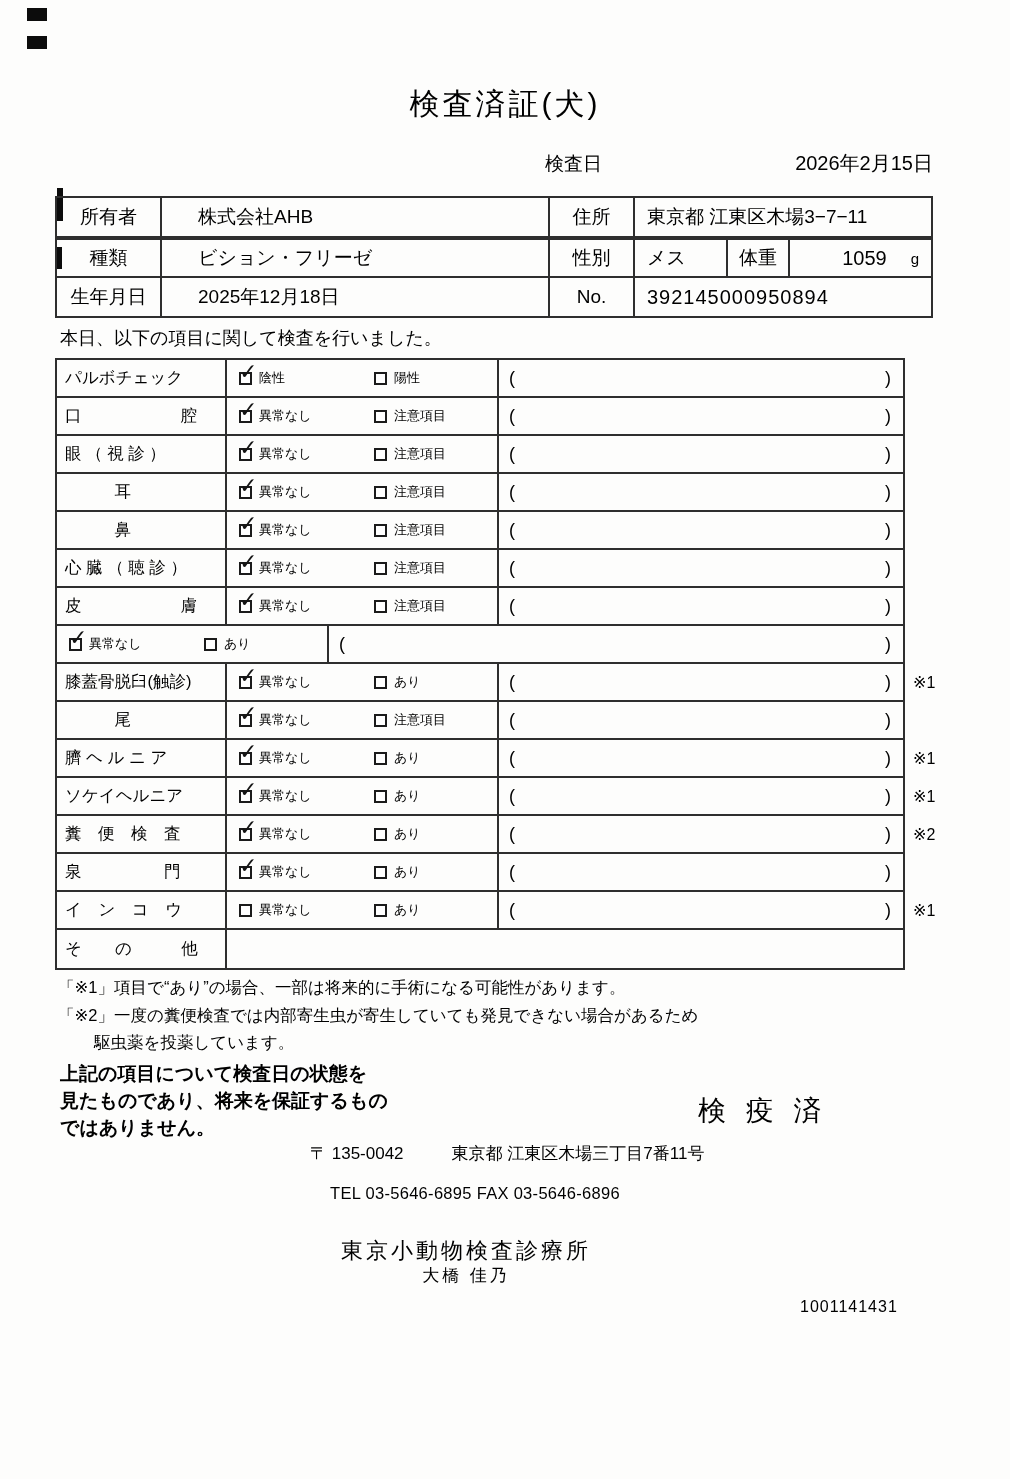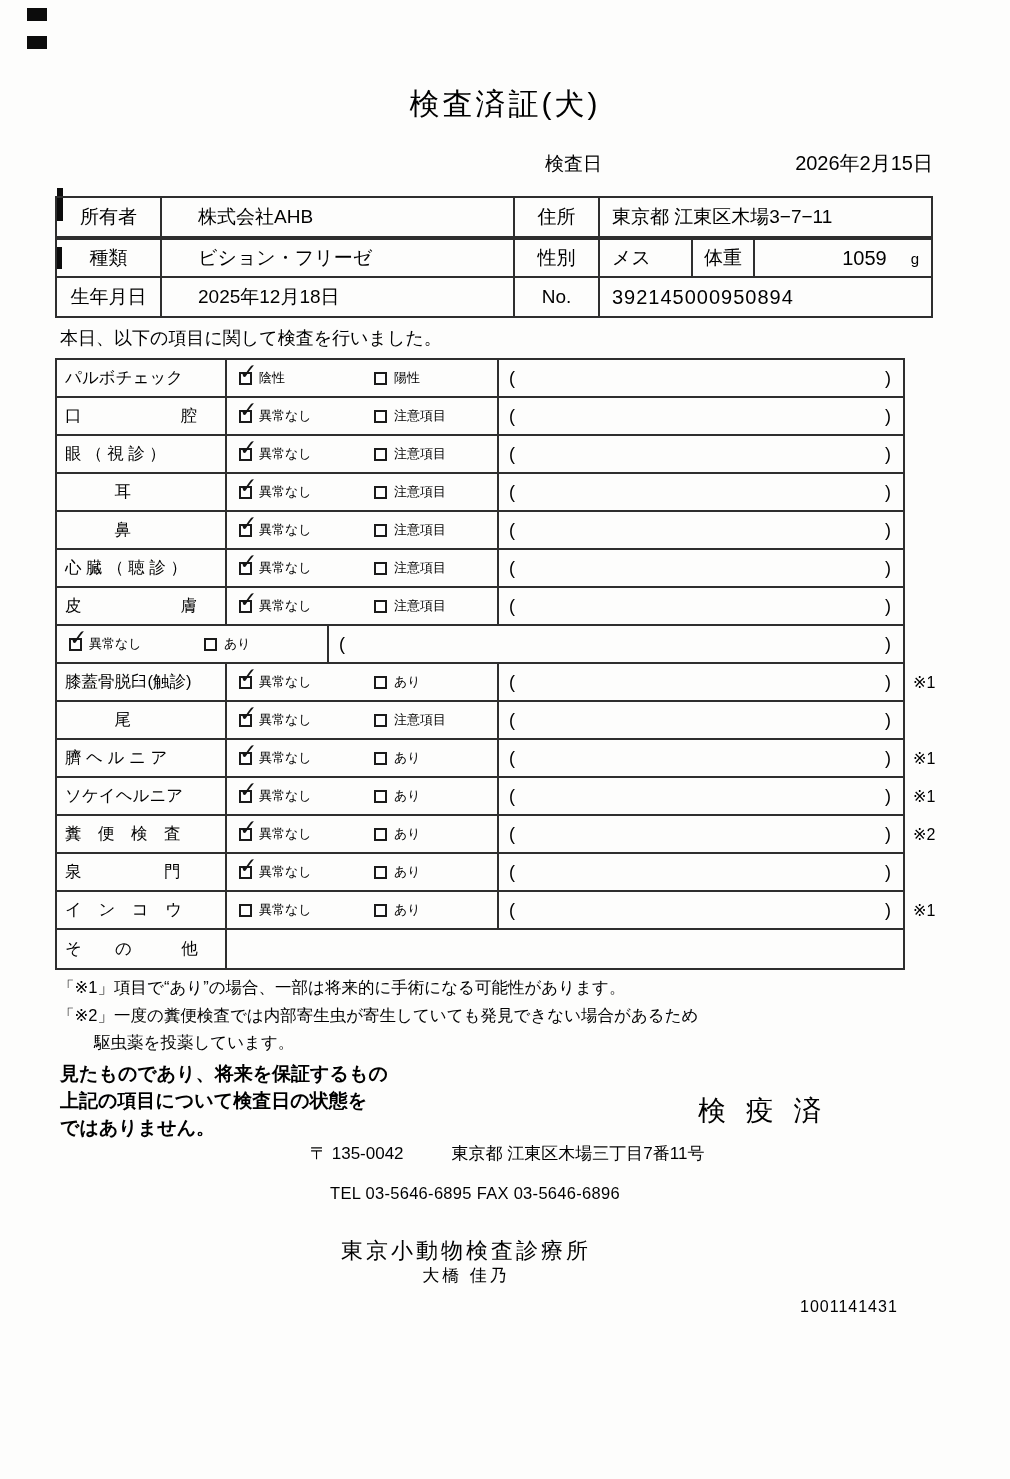--- a/index.html
+++ b/index.html
@@ -21,21 +21,21 @@
   .box { position:absolute; left:55px; width:878px; border:2px solid #2e2e2e; box-sizing:border-box; display:flex; }
   .owner { top:196px; height:42px; }
   .info  { top:238px; flex-direction:column; }
   .irow  { display:flex; height:38px; box-sizing:border-box; }
   .irow.first { border-bottom:2px solid #2e2e2e; }
 
   .cell { display:flex; align-items:center; box-sizing:border-box; height:100%; }
   .lab  { justify-content:center; font-size:19px; border-right:2px solid #2e2e2e; }
   .val  { padding-left:12px; font-size:19px; }
   .w105 { width:105px; }
-  .w333 { width:353px; border-right:2px solid #2e2e2e;padding-left:36px; }
+  .w333 { width:388px; border-right:2px solid #2e2e2e;padding-left:36px; }
   .w85  { width:85px;  border-right:2px solid #2e2e2e; }
   .w93  { width:93px;  border-right:2px solid #2e2e2e; }
   .w62  { width:62px;  border-right:2px solid #2e2e2e; }
   .grow { flex:1; }
   .wcell { flex:1; display:flex; justify-content:flex-end; align-items:center; gap:24px; padding-right:12px; }
   .wval { font-size:20px; }
   .wunit { font-size:15px; }
   .numval { font-size:20px; letter-spacing:1px; }
 
   .intro { top:326px; left:60px; font-size:18px; }
@@ -374,22 +374,22 @@
       <div class="cell crest"></div>
     </div>
 
   </div>
 
   <div class="abs fn1">「※1」項目で“あり”の場合、一部は将来的に手術になる可能性があります。</div>
   <div class="abs fn2a">「※2」一度の糞便検査では内部寄生虫が寄生していても発見できない場合があるため</div>
   <div class="abs fn2b">駆虫薬を投薬しています。</div>
 
   <div class="abs disclaimer">
+    <span>上記の項目について検査日の状態を</span>
     <span>見たものであり、将来を保証するもの</span>
-    <span>上記の項目について検査日の状態を</span>
     <span>ではありません。</span>
   </div>
 
   <div class="abs stamp">検 疫 済</div>
 
   <div class="abs addr">
     <span>〒 135-0042</span>
     <span>東京都 江東区木場三丁目7番11号</span>
   </div>
 

